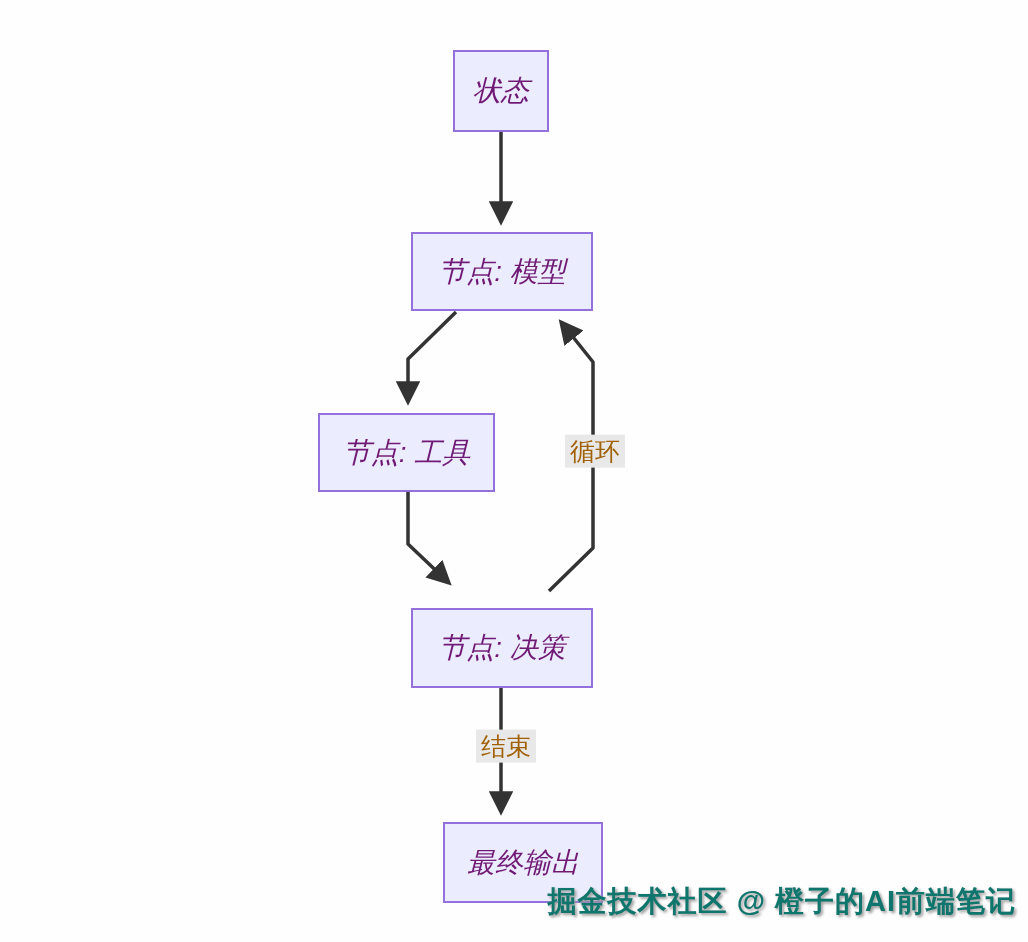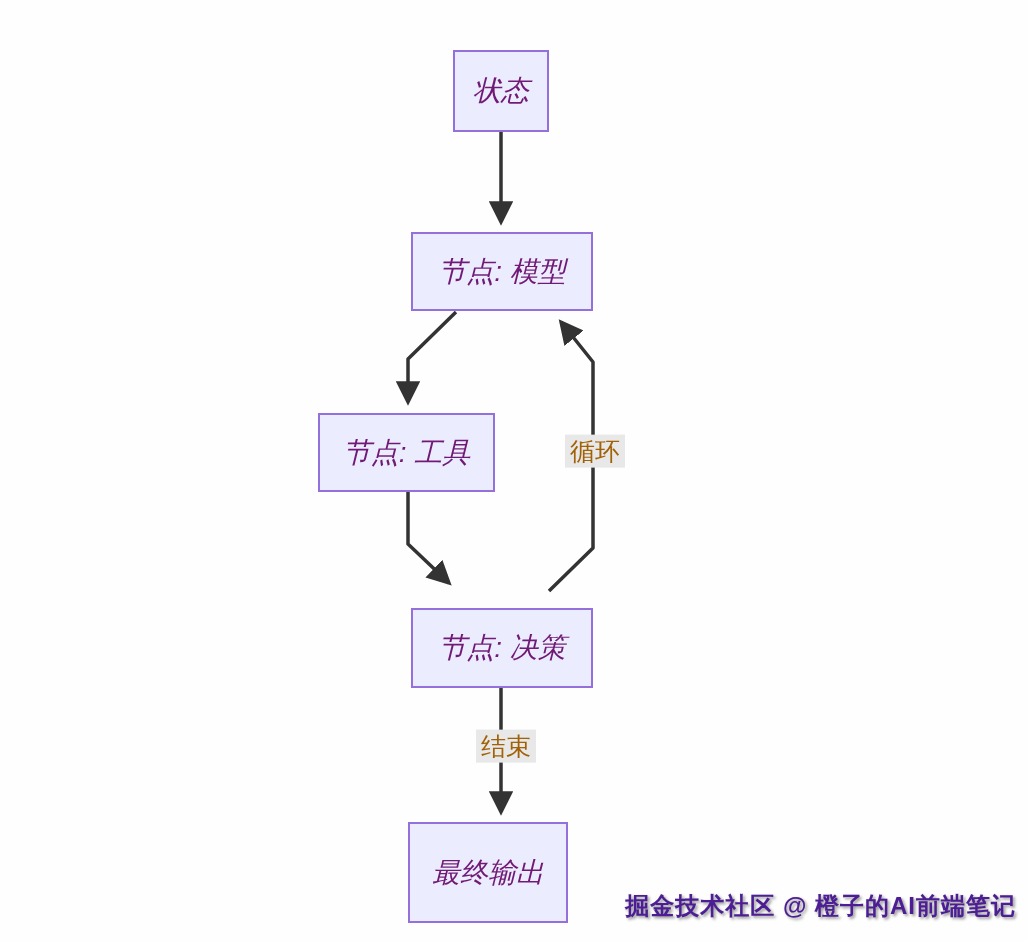--- a/index.html
+++ b/index.html
@@ -49,24 +49,24 @@
     font-size: 25px;
     padding: 2px 5px;
     line-height: 1.15;
     white-space: nowrap;
     z-index: 3;
   }
   .watermark {
     position: absolute;
     right: 12px;
     bottom: 20px;
-    font-size: 24px;
+    font-size: 29px;
     font-weight: 700;
     letter-spacing: 1px;
-    color: #4c1d95;
+    color: #0f766e;
     text-shadow: 2px 2px 3px #999999, 0 0 1px #c9c9c9;
     z-index: 4;
     white-space: nowrap;
   }
 </style>
 </head>
 <body>
 
 <div class="canvas">
 
@@ -84,21 +84,21 @@
   </svg>
 
   <div class="node" style="left:453px; top:50px;  width:96px;  height:82px;">状态</div>
 
   <div class="node" style="left:411px; top:232px; width:182px; height:79px;text-align:center;">节点: 模型</div>
 
   <div class="node" style="left:318px; top:413px; width:177px; height:79px;">节点: 工具</div>
 
   <div class="node" style="left:411px; top:592px; width:182px; height:80px;margin-top:16px;">节点: 决策</div>
 
-  <div class="node" style="left:408px; top:822px; width:160px; height:101px;">最终输出</div>
+  <div class="node" style="left:443px; top:822px; width:160px; height:81px;">最终输出</div>
 
   <div class="edge-label" style="left:595px; top:451px;">循环</div>
 
   <div class="edge-label" style="left:506px; top:746px;">结束</div>
 
   <div class="watermark">掘金技术社区 @ 橙子的AI前端笔记</div>
 
 </div>
 
 </body></html>

